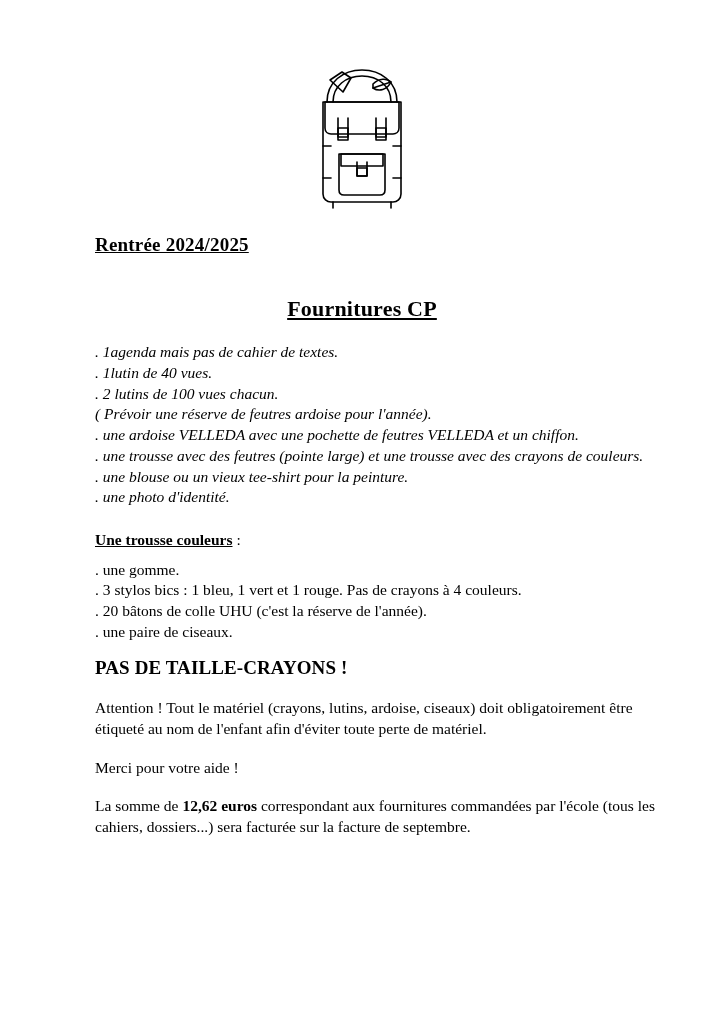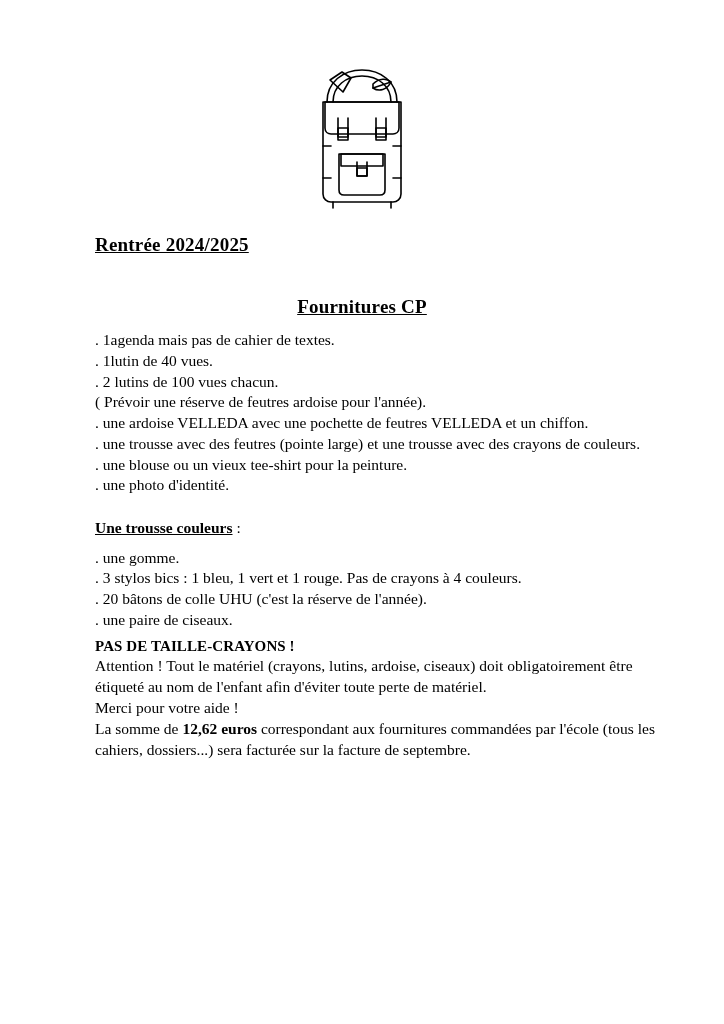--- a/index.html
+++ b/index.html
@@ -40,51 +40,53 @@
     font-weight: bold;
     font-size: 19px;
     letter-spacing: .2px;
     text-decoration: underline;
     display: inline-block;
   }
   .title-center {
     margin-top: 24px;
     text-align: center;
     font-weight: bold;
-    font-size: 19px;
+    font-size: 22px;
     text-decoration: underline;
     letter-spacing: .2px;
   }
 
   
   .content {
     margin: 0 68px 0 95px;
     font-size: 15.5px;
     line-height: 1.32;
   }
   .block {
-    margin-top: 12px;
+    margin-top: 20px;
+    font-style: italic;
   }
   .spacer-sm { height: 9px; }
 
   .subhead {
     font-weight: bold;
     text-decoration: underline;
   }
   .subhead-wrap {
     margin-top: 22px;
     font-size: 15.5px;
   }
   .strong-head {
     font-weight: bold;
-    font-size: 15px;
-    margin-top: 6px;
+    font-size: 19px;
+    margin-top: 12px;
     letter-spacing: .1px;
   }
   .para {
+    margin-top: 18px;
     font-size: 15.5px;
     line-height: 1.35;
   }
   .amount {
     font-weight: bold;
   }
   .list-line {
     font-size: 15.5px;
     line-height: 1.34;
   }

